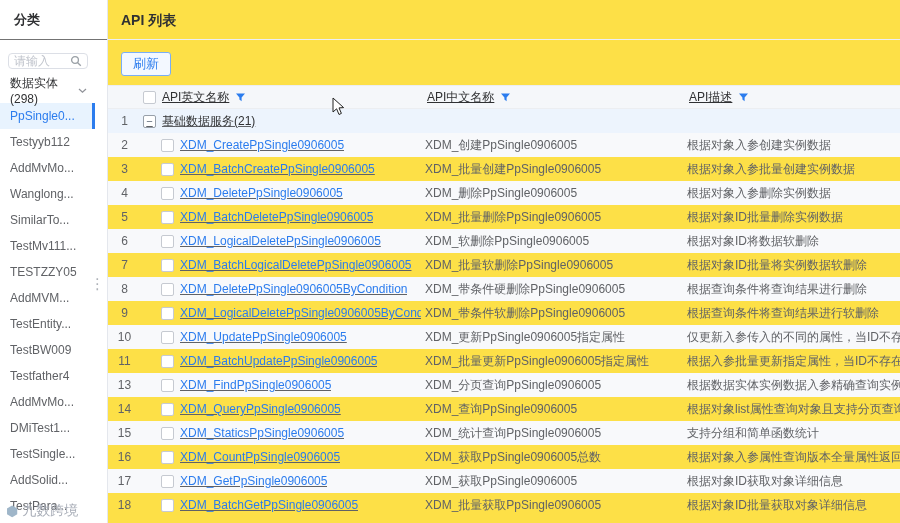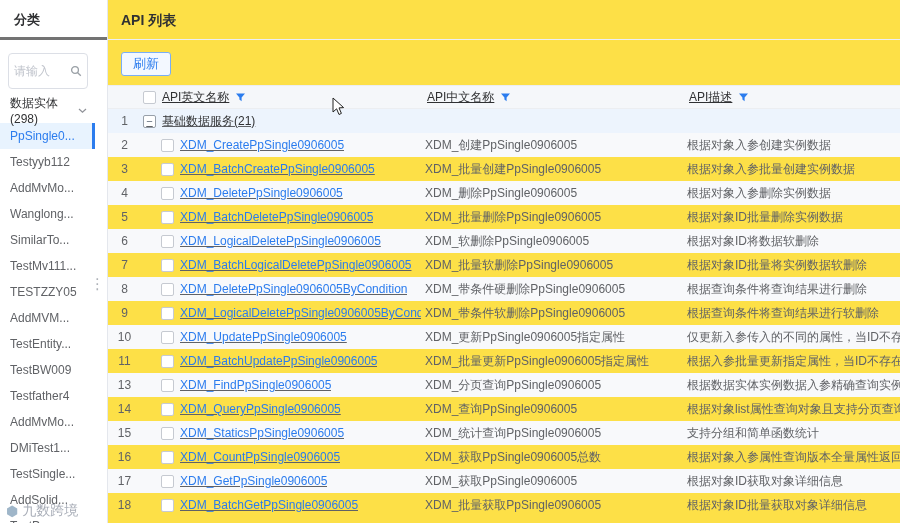--- a/index.html
+++ b/index.html
@@ -3,22 +3,22 @@
 <meta charset="utf-8">
 <style>
   *{margin:0;padding:0;box-sizing:border-box;}
   html,body{width:900px;height:523px;overflow:hidden;background:#fff;
     font-family:"Liberation Sans","DejaVu Sans",sans-serif;}
   .app{display:flex;width:900px;height:523px;position:relative;}
 
   
   .sidebar{flex:0 0 108px;width:108px;border-right:1px solid #e4e7ed;position:relative;background:#fff;}
   .sidebar-header{height:40px;line-height:40px;padding-left:14px;font-size:13px;font-weight:bold;
-    color:#303133;border-bottom:3px solid #737373;}
-  .search-box{width:80px;height:36px;margin:13px 0 8px 8px;border:1px solid #dcdfe6;border-radius:4px;
+    color:#303133;border-bottom:1px solid #737373;}
+  .search-box{width:80px;height:16px;margin:13px 0 8px 8px;border:1px solid #dcdfe6;border-radius:4px;
     display:flex;align-items:center;padding:0 5px;background:#fff;}
   .search-input{flex:1;min-width:0;border:none;outline:none;font-size:12px;color:#333;background:transparent;font-family:inherit;}
   .search-input::placeholder{color:#c0c4cc;}
   .search-icon{display:flex;flex:0 0 auto;}
   .entity-group{width:95px;height:26px;display:flex;align-items:center;justify-content:space-between;
     padding:0 8px 0 10px;font-size:12px;color:#303133;cursor:pointer;}
   .cat-item{width:95px;height:26px;line-height:26px;padding-left:10px;font-size:12px;color:#606266;
     white-space:nowrap;overflow:hidden;cursor:pointer;}
   .cat-item.selected{background:#e8f3fe;color:#2b7cee;border-right:3px solid #2b7cee;}
   .resize-handle{position:absolute;right:2px;top:276px;color:#aeb2b8;font-size:15px;line-height:1;cursor:col-resize;}

